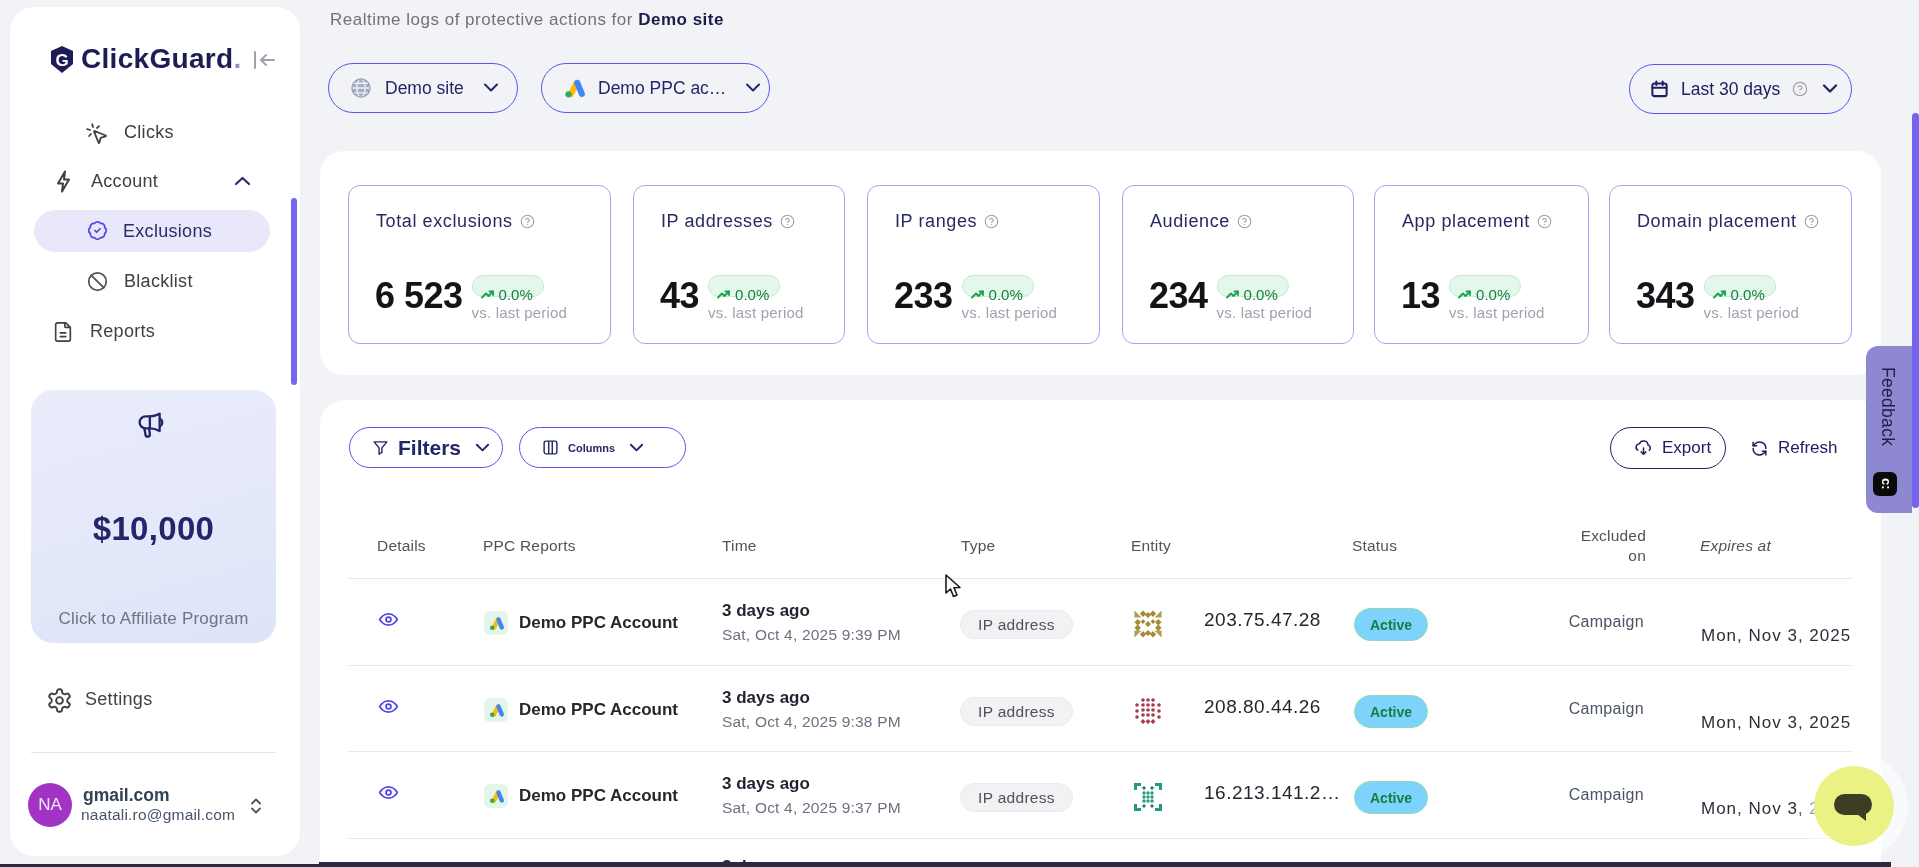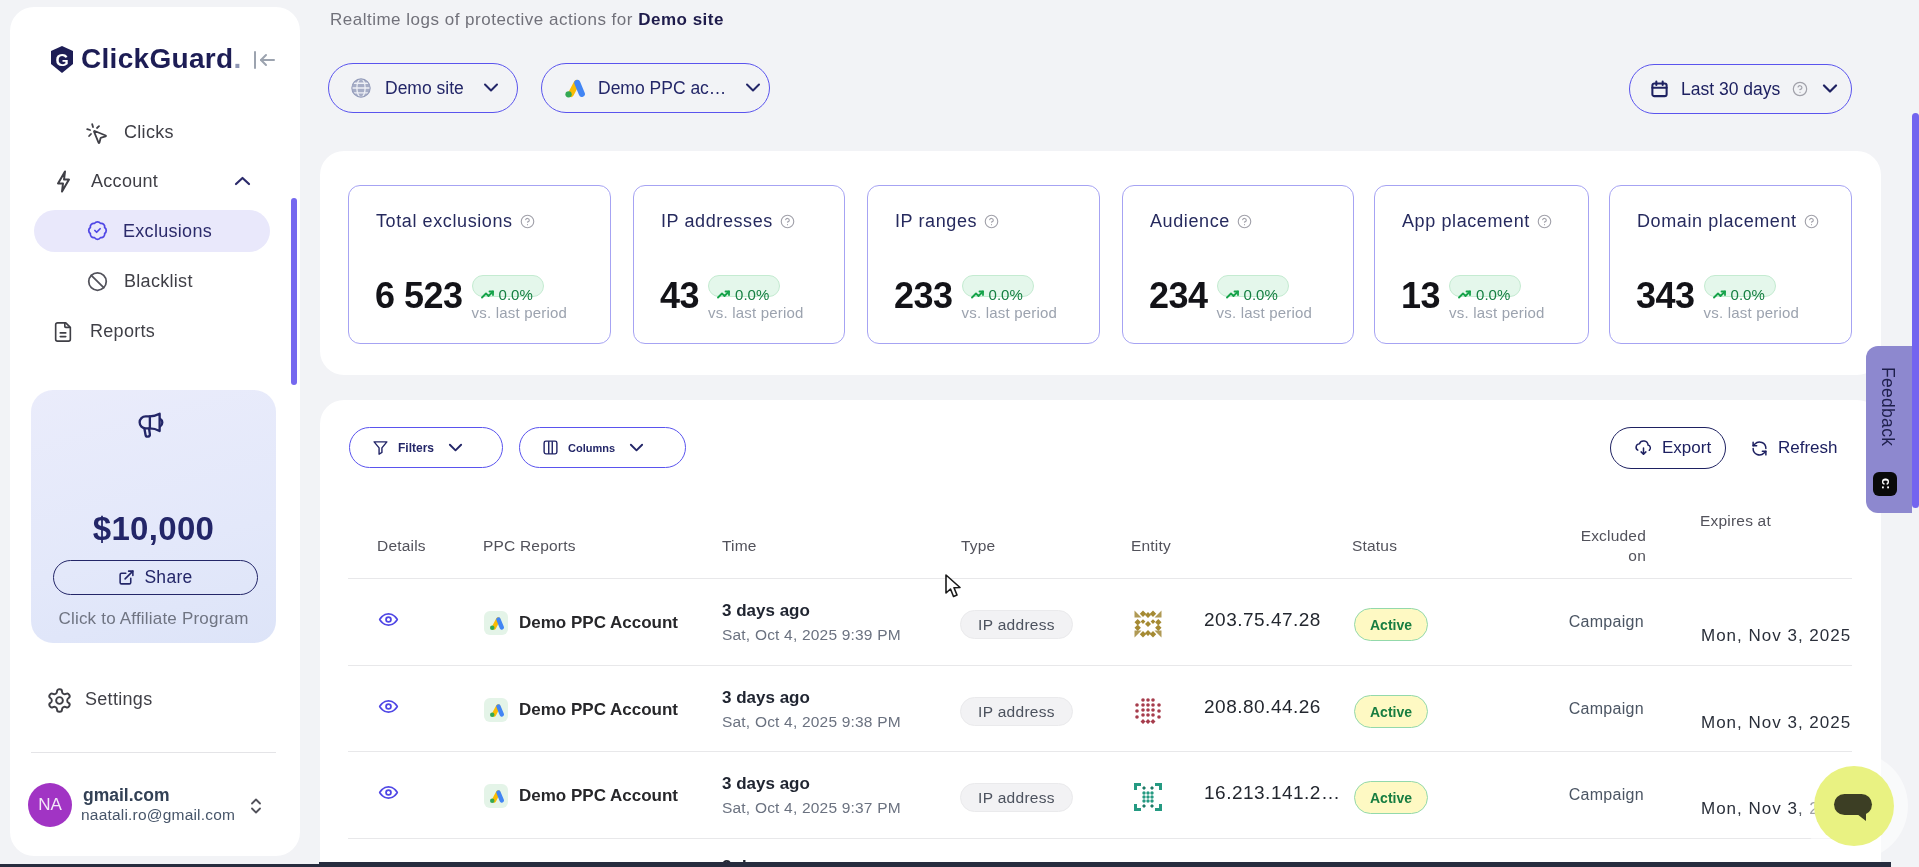--- a/index.html
+++ b/index.html
@@ -27,21 +27,21 @@
   .th { position:absolute; font-size:15.5px; letter-spacing:0.2px; color:#52525b; white-space:nowrap; }
   .rowline { position:absolute; left:348px; width:1504px; height:1px; background:#e8e8ea; }
   .eyeic { position:absolute; left:378px; top:33px; }
   .adstile { position:absolute; left:484px; top:33px; width:24px; height:24px; border-radius:6px; background:#e4f4e8; display:flex; align-items:center; justify-content:center; }
   .acctname { position:absolute; left:519px; top:35px; font-size:17px; font-weight:bold; color:#27272a; }
   .timeago { position:absolute; left:722px; top:23px; font-size:17px; font-weight:bold; color:#1f2430; }
   .timesub { position:absolute; left:722px; top:48px; font-size:15.5px; letter-spacing:0.2px; color:#6b7280; }
   .typepill { position:absolute; left:960px; top:32px; width:113px; height:29px; border-radius:15px; background:#f2f2f4; border:1px solid #eaeaec; font-size:15.5px; letter-spacing:0.3px; color:#4c525e; display:flex; align-items:center; justify-content:center; }
   .identicon { position:absolute; left:1134px; top:32px; }
   .iptxt { position:absolute; left:1168px; top:31px; font-size:19px; letter-spacing:0.5px; color:#23272f;margin-left:36px; }
-  .activepill { position:absolute; left:1354px; top:30px; width:74px; height:33px; border:1px solid #93d9ab; border-radius:17px; background:#fef9c3; font-size:14px; font-weight:bold; color:#177d41; display:flex; align-items:center; justify-content:center; }
+  .activepill { position:absolute; left:1354px; top:30px; width:74px; height:33px; border:1px solid #93d9ab; border-radius:17px; background:#7dd3fc; font-size:14px; font-weight:bold; color:#177d41; display:flex; align-items:center; justify-content:center; }
   .campaign { position:absolute; left:1544px; top:35px; width:100px; text-align:right; font-size:16px; letter-spacing:0.3px; color:#4b5563; }
   .expires { position:absolute; left:1701px; top:48px; font-size:17px; letter-spacing:1px; color:#2a2f3a; white-space:nowrap; }
 </style>
 </head>
 <body>
 
 <div id="sidebar">
 
   <svg class="abs" style="left:40px;top:39px;" width="24" height="28" viewBox="0 0 24 28">
     <path fill="#1d1d55" d="M12 0 L23 5 V18 L12 27 L1 18 V5 Z"></path>
@@ -95,28 +95,20 @@
   <div class="abs" style="left:281px;top:191px;width:6px;height:187px;border-radius:3px;background:#7568ef;"></div>
 
   <div class="abs" style="left:21px;top:383px;width:245px;height:253px;border-radius:22px;background:linear-gradient(165deg,#eaecfb 0%,#e3e8fa 60%,#dde4f8 100%);">
     <svg class="abs" style="left:106px;top:20px;" width="31" height="30" viewBox="0 0 20 19" fill="none" stroke="#232668" stroke-width="1.5" stroke-linecap="round" stroke-linejoin="round">
       <path d="M14.6 2.2c-2.2 1.2-4.3 1.7-6.3 1.7H5.6a3.9 3.9 0 0 0 0 7.8h2.7c2 0 4.1.5 6.3 1.7z"></path>
       <path d="M8.3 3.9v7.8"></path>
       <path d="M14.9 5.4a2.9 2.9 0 0 1 0 5"></path>
       <path d="M4.8 11.9l.7 3.9a1.4 1.4 0 0 0 2.8-.4l-.5-3.5"></path>
     </svg>
     <div class="abs" style="left:0;top:120px;width:245px;text-align:center;font-size:33px;font-weight:bold;color:#232668;letter-spacing:0.3px;">$10,000</div>
-    <div class="abs" style="left:22px;top:170px;width:205px;height:35px;border:1.5px solid #232668;border-radius:18px;display:flex;align-items:center;justify-content:center;gap:9px;">
-      <svg width="17" height="17" viewBox="0 0 24 24" fill="none" stroke="#232668" stroke-width="2.2" stroke-linecap="round" stroke-linejoin="round">
-        <path d="M15 3h6v6"></path>
-          <path d="M10 14 21 3"></path>
-          <path d="M18 13v6a2 2 0 0 1-2 2H5a2 2 0 0 1-2-2V8a2 2 0 0 1 2-2h6"></path>
-      </svg>
-      <span style="font-size:17.5px;letter-spacing:0.3px;color:#232668;">Share</span>
-    </div>
     <div class="abs" style="left:0;top:219px;width:245px;text-align:center;font-size:17px;letter-spacing:0.2px;color:#6f7482;">Click to Affiliate Program</div>
   </div>
 
   <svg class="abs" style="left:36px;top:680px;" width="27" height="27" viewBox="0 0 24 24" fill="none" stroke="#3f3f46" stroke-width="1.7" stroke-linecap="round" stroke-linejoin="round">
     <path d="M12.22 2h-.44a2 2 0 0 0-2 2v.18a2 2 0 0 1-1 1.73l-.43.25a2 2 0 0 1-2 0l-.15-.08a2 2 0 0 0-2.73.73l-.22.38a2 2 0 0 0 .73 2.73l.15.1a2 2 0 0 1 1 1.72v.51a2 2 0 0 1-1 1.74l-.15.09a2 2 0 0 0-.73 2.73l.22.38a2 2 0 0 0 2.73.73l.15-.08a2 2 0 0 1 2 0l.43.25a2 2 0 0 1 1 1.73V20a2 2 0 0 0 2 2h.44a2 2 0 0 0 2-2v-.18a2 2 0 0 1 1-1.73l.43-.25a2 2 0 0 1 2 0l.15.08a2 2 0 0 0 2.73-.73l.22-.39a2 2 0 0 0-.73-2.73l-.15-.08a2 2 0 0 1-1-1.74v-.5a2 2 0 0 1 1-1.74l.15-.09a2 2 0 0 0 .73-2.73l-.22-.38a2 2 0 0 0-2.73-.73l-.15.08a2 2 0 0 1-2 0l-.43-.25a2 2 0 0 1-1-1.73V4a2 2 0 0 0-2-2z"></path>
     <circle cx="12" cy="12" r="3"></circle>
   </svg>
   <div class="abs" style="left:75px;top:682px;font-size:18px;letter-spacing:0.3px;color:#3f3f46;">Settings</div>
 
   <div class="abs" style="left:21px;top:745px;width:245px;height:1px;background:#e4e4e7;"></div>
@@ -276,21 +268,21 @@
       </span>
   </div>
 </div>
 
 <div class="abs" style="left:320px;top:400px;width:1561px;height:467px;background:#fff;border-radius:24px 24px 0 0;"></div>
 
 <div class="abs" style="left:349px;top:427px;width:154px;height:41px;border:1px solid #5a54ee;border-radius:21px;display:flex;align-items:center;padding-left:22px;gap:9px;background:#fff;">
   <svg width="17" height="17" viewBox="0 0 24 24" fill="none" stroke="#232668" stroke-width="2" stroke-linecap="round" stroke-linejoin="round">
       <path d="M3 4h18l-7 8.5V19l-4 2.5v-9L3 4z"></path>
     </svg>
-  <span style="font-size:12px;font-weight:bold;color:#232668;">Filters</span>
+  <span style="font-size:21px;font-weight:bold;color:#232668;">Filters</span>
   <svg style="margin-left:5px;" width="15" height="10" viewBox="0 0 16 10" fill="none" stroke="#232668" stroke-width="2" stroke-linecap="round" stroke-linejoin="round">
       <path d="m2 1.5 6 6 6-6"></path>
     </svg>
 </div>
 
 <div class="abs" style="left:519px;top:427px;width:167px;height:41px;border:1px solid #5a54ee;border-radius:21px;display:flex;align-items:center;padding-left:22px;gap:9px;background:#fff;">
   <svg width="17" height="17" viewBox="0 0 24 24" fill="none" stroke="#232668" stroke-width="2" stroke-linejoin="round">
       <rect x="3" y="3" width="18" height="18" rx="2.5"></rect>
       <path d="M9.5 3v18M14.5 3v18"></path>
     </svg>
@@ -319,21 +311,21 @@
   <span style="font-size:17px;color:#1e2161;">Refresh</span>
 </div>
 
 <div class="th" style="left:377px;top:537px;">Details</div>
 <div class="th" style="left:483px;top:537px;">PPC Reports</div>
 <div class="th" style="left:722px;top:537px;">Time</div>
 <div class="th" style="left:961px;top:537px;">Type</div>
 <div class="th" style="left:1131px;top:537px;">Entity</div>
 <div class="th" style="left:1352px;top:537px;">Status</div>
 <div class="th" style="left:1546px;top:526px;width:100px;text-align:right;line-height:20px;">Excluded<br>on</div>
-<div class="th" style="left:1700px;top:512px;">Expires at</div>
+<div class="th" style="left:1700px;top:537px;font-style:italic;">Expires at</div>
 <div class="rowline" style="top:578px;"></div>
 
 <div class="abs" style="left:0;top:578px;width:1919px;height:87px;">
   <svg class="eyeic" width="21" height="17" viewBox="0 0 24 18" fill="none" stroke="#4f46e5" stroke-width="2" stroke-linecap="round" stroke-linejoin="round">
       <path d="M2 9s3.5-6.5 10-6.5S22 9 22 9s-3.5 6.5-10 6.5S2 9 2 9z"></path>
       <circle cx="12" cy="9" r="2.8"></circle>
     </svg>
   <div class="adstile">
       <svg width="15" height="15" viewBox="0 0 24 24">
         <line x1="8" y1="18.2" x2="14.6" y2="5.6" stroke="#FBBC04" stroke-width="7" stroke-linecap="round"></line>

